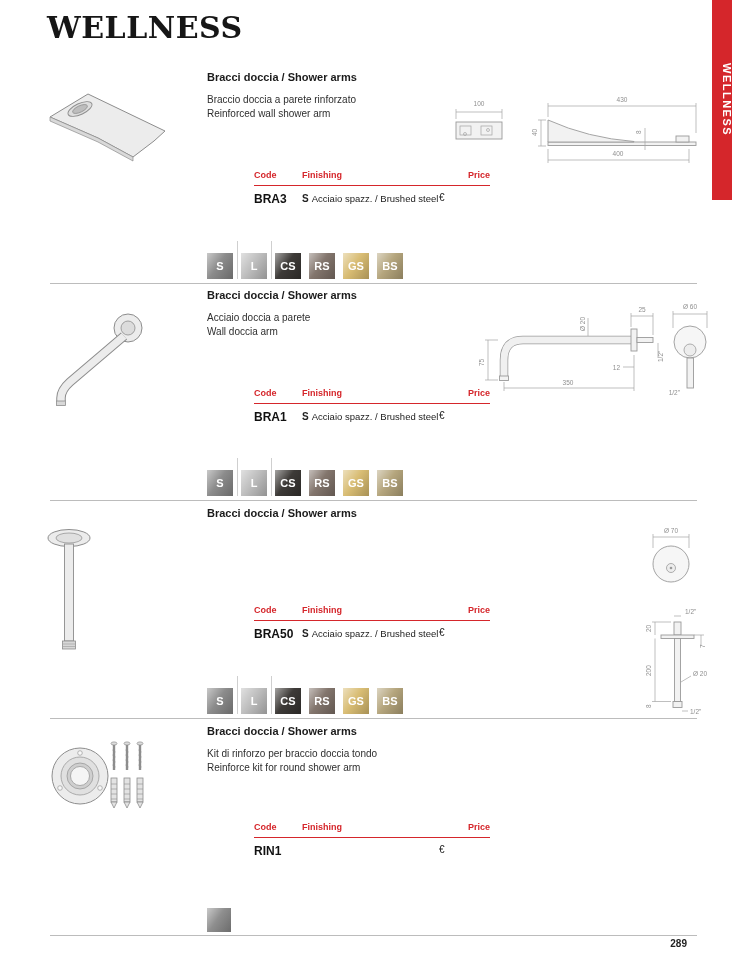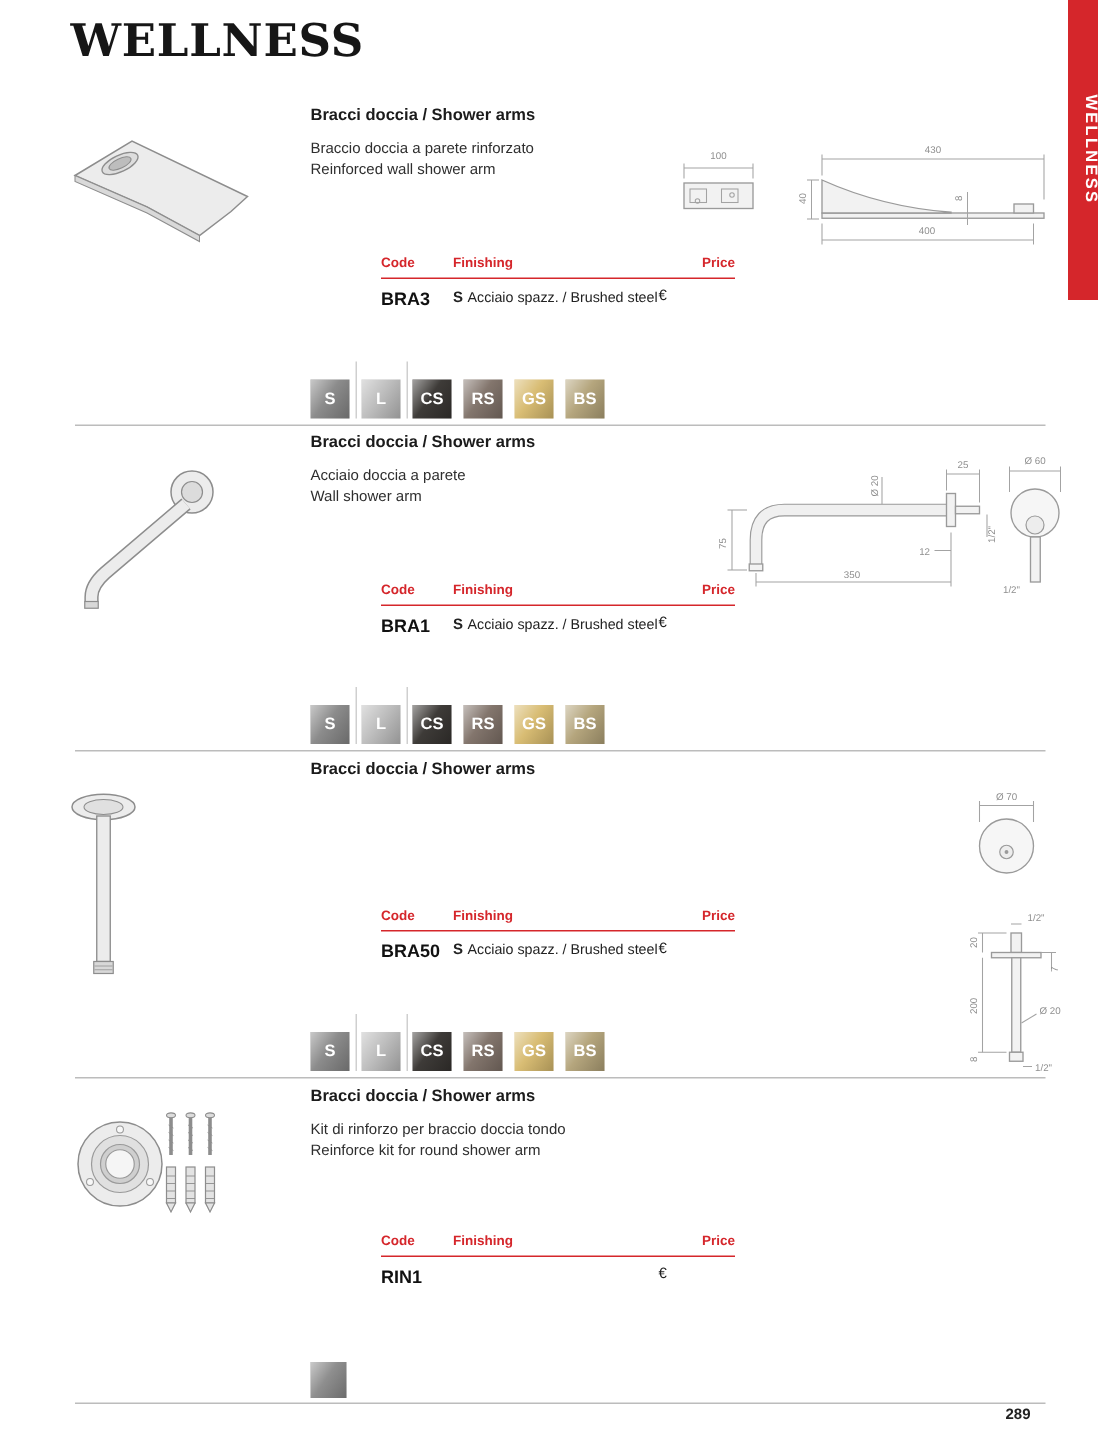--- a/index.html
+++ b/index.html
@@ -115,21 +115,21 @@
     </div>
   <div class="swatch" style="left: 377px; top: 253px; background-color: rgb(178, 162, 120);">
       <span>BS</span>
     </div>
 
   <div class="hr" style="top:283px"></div>
 
   <div class="sec-heading" style="top:289px">Bracci doccia / Shower arms</div>
   <div class="desc" style="top:311px">
     <div>Acciaio doccia a parete</div>
-    <div>Wall shower arm</div>
+    <div>Wall doccia arm</div>
   </div>
 
   <svg class="abs" style="left:40px;top:310px" width="110" height="100" viewBox="0 0 110 100">
     <circle cx="88" cy="18" r="14" fill="#ececec" stroke="#8d8d8d" stroke-width="1"></circle>
     <circle cx="88" cy="18" r="7" fill="#dcdcdc" stroke="#8d8d8d" stroke-width="0.8"></circle>
     <path d="M84,26 L30,72 Q21,80 21,88 L21,91" stroke="#8d8d8d" stroke-width="9.5" fill="none"></path>
     <path d="M84,26 L30,72 Q21,80 21,88 L21,91" stroke="#ececec" stroke-width="7.5" fill="none"></path>
     <rect x="16.5" y="91" width="9" height="4.5" fill="#d8d8d8" stroke="#8d8d8d" stroke-width="0.8"></rect>
   </svg>
 

